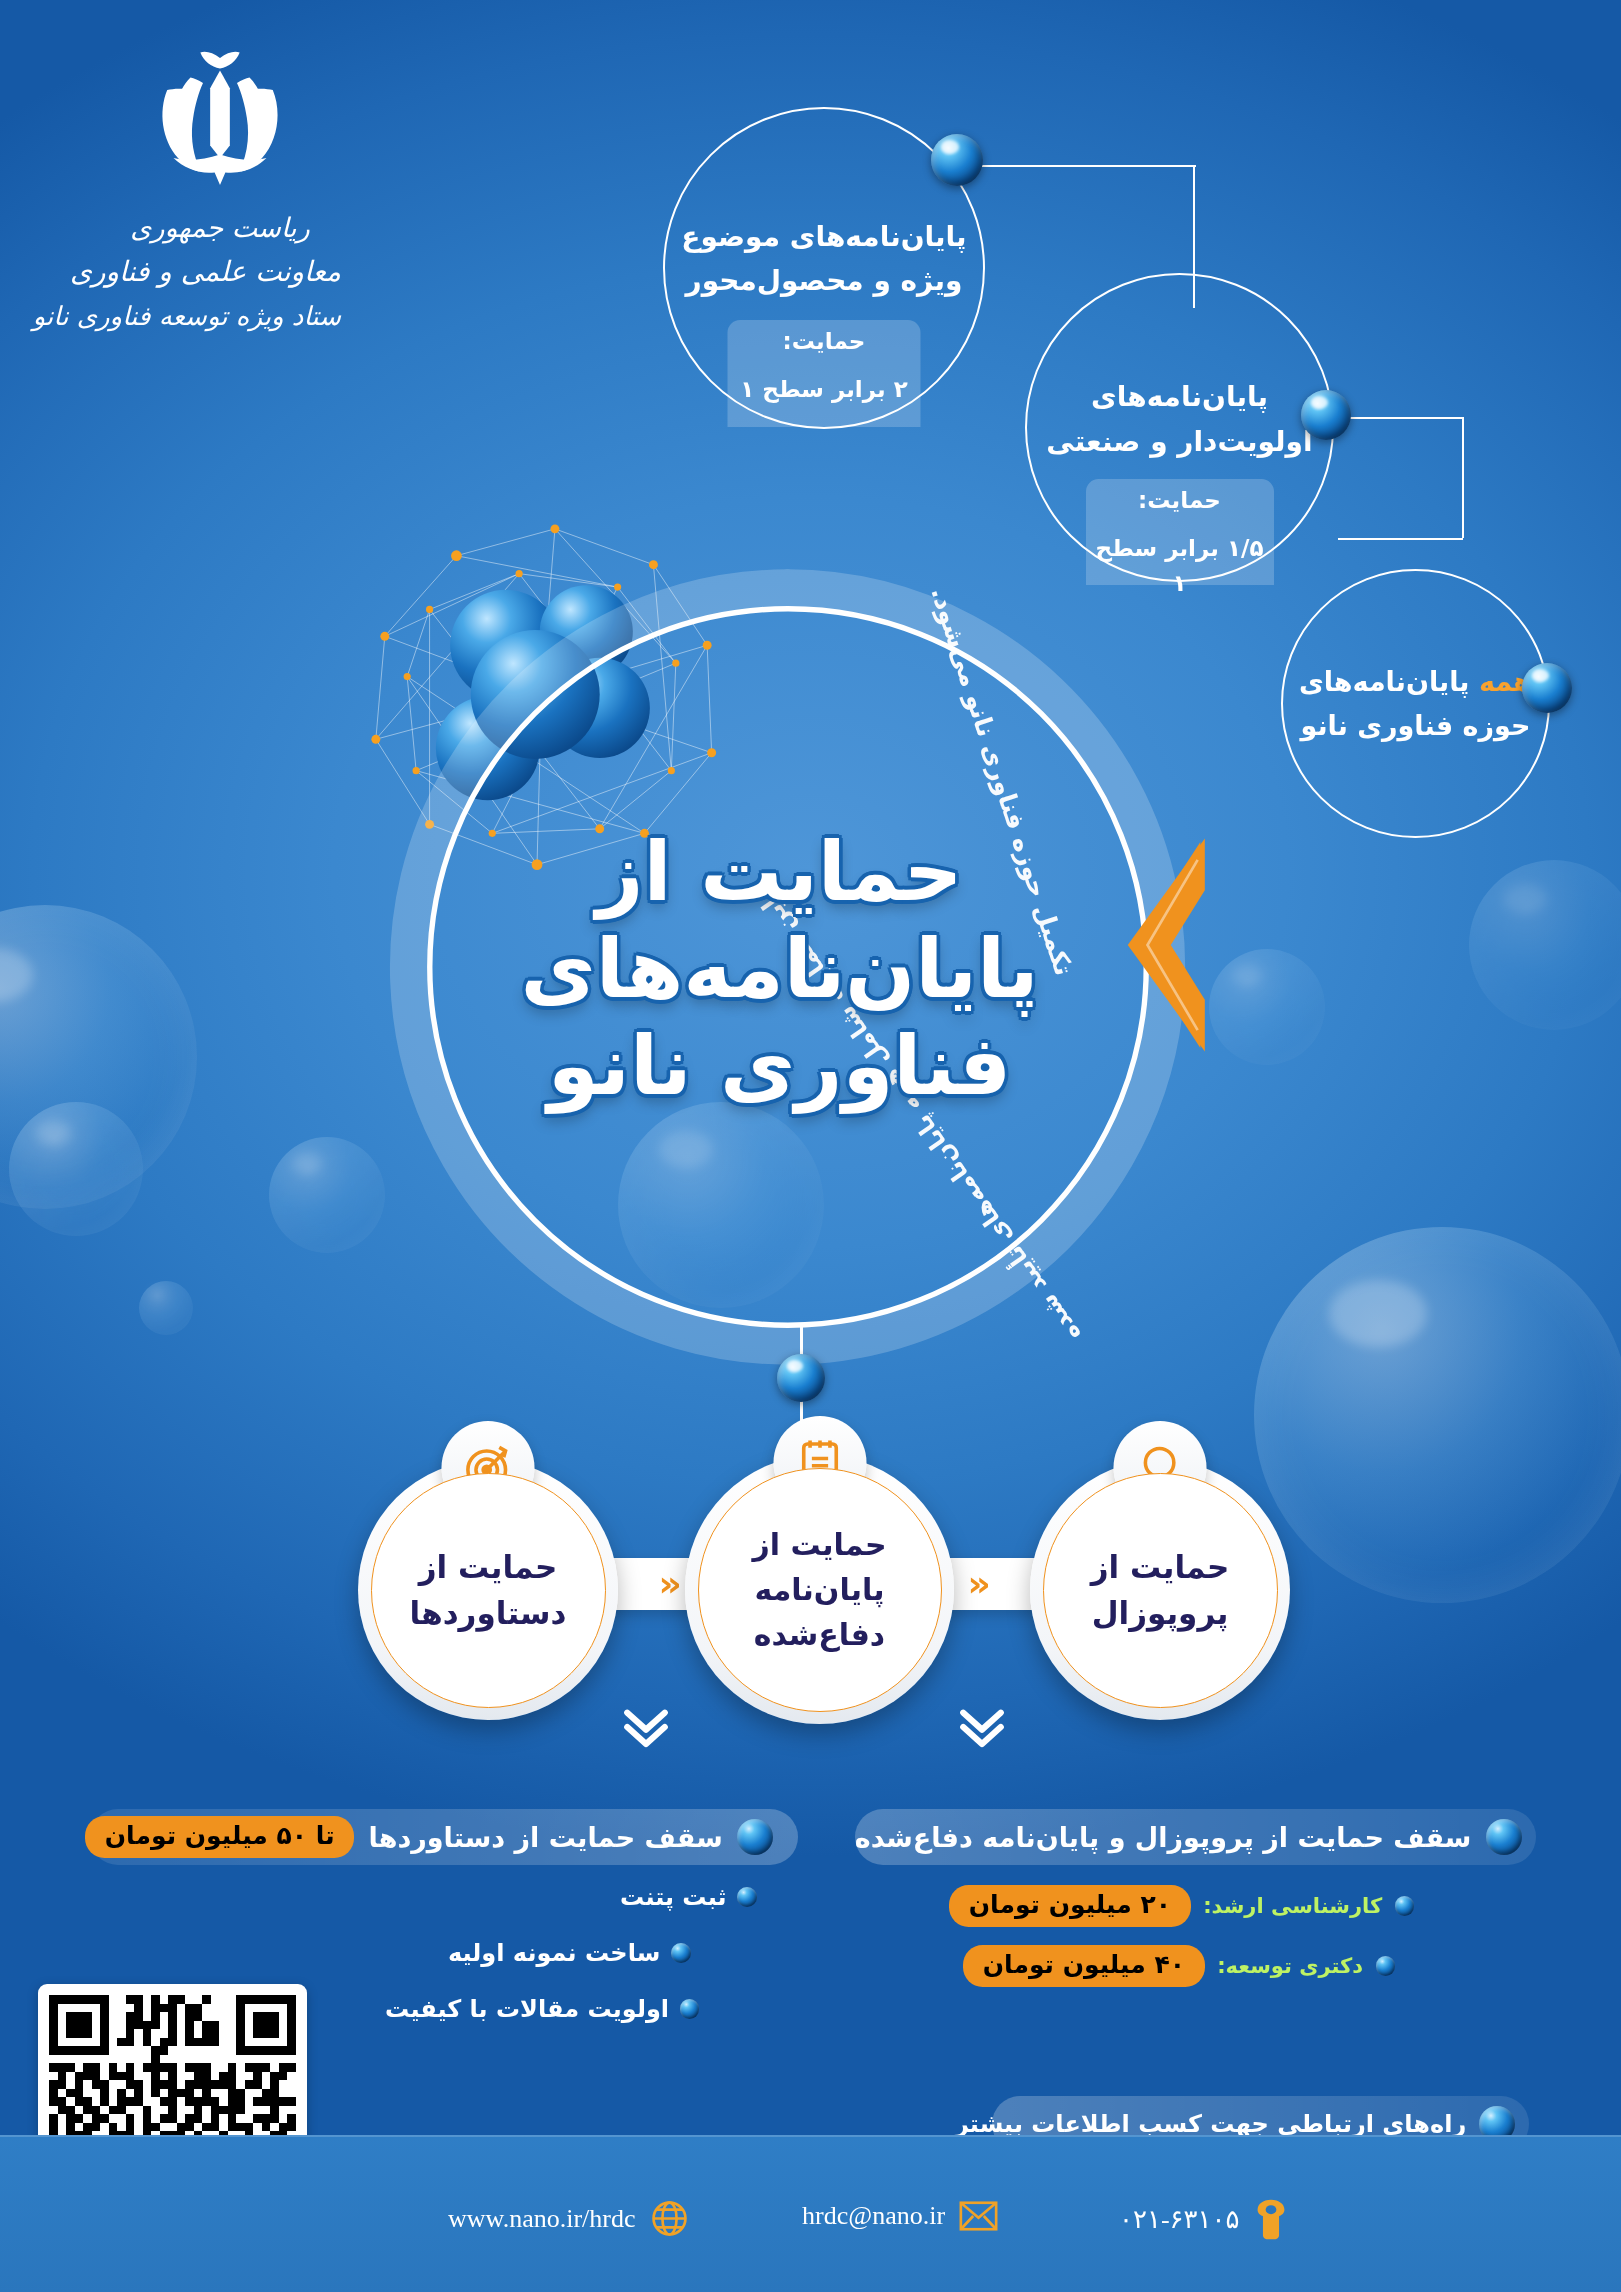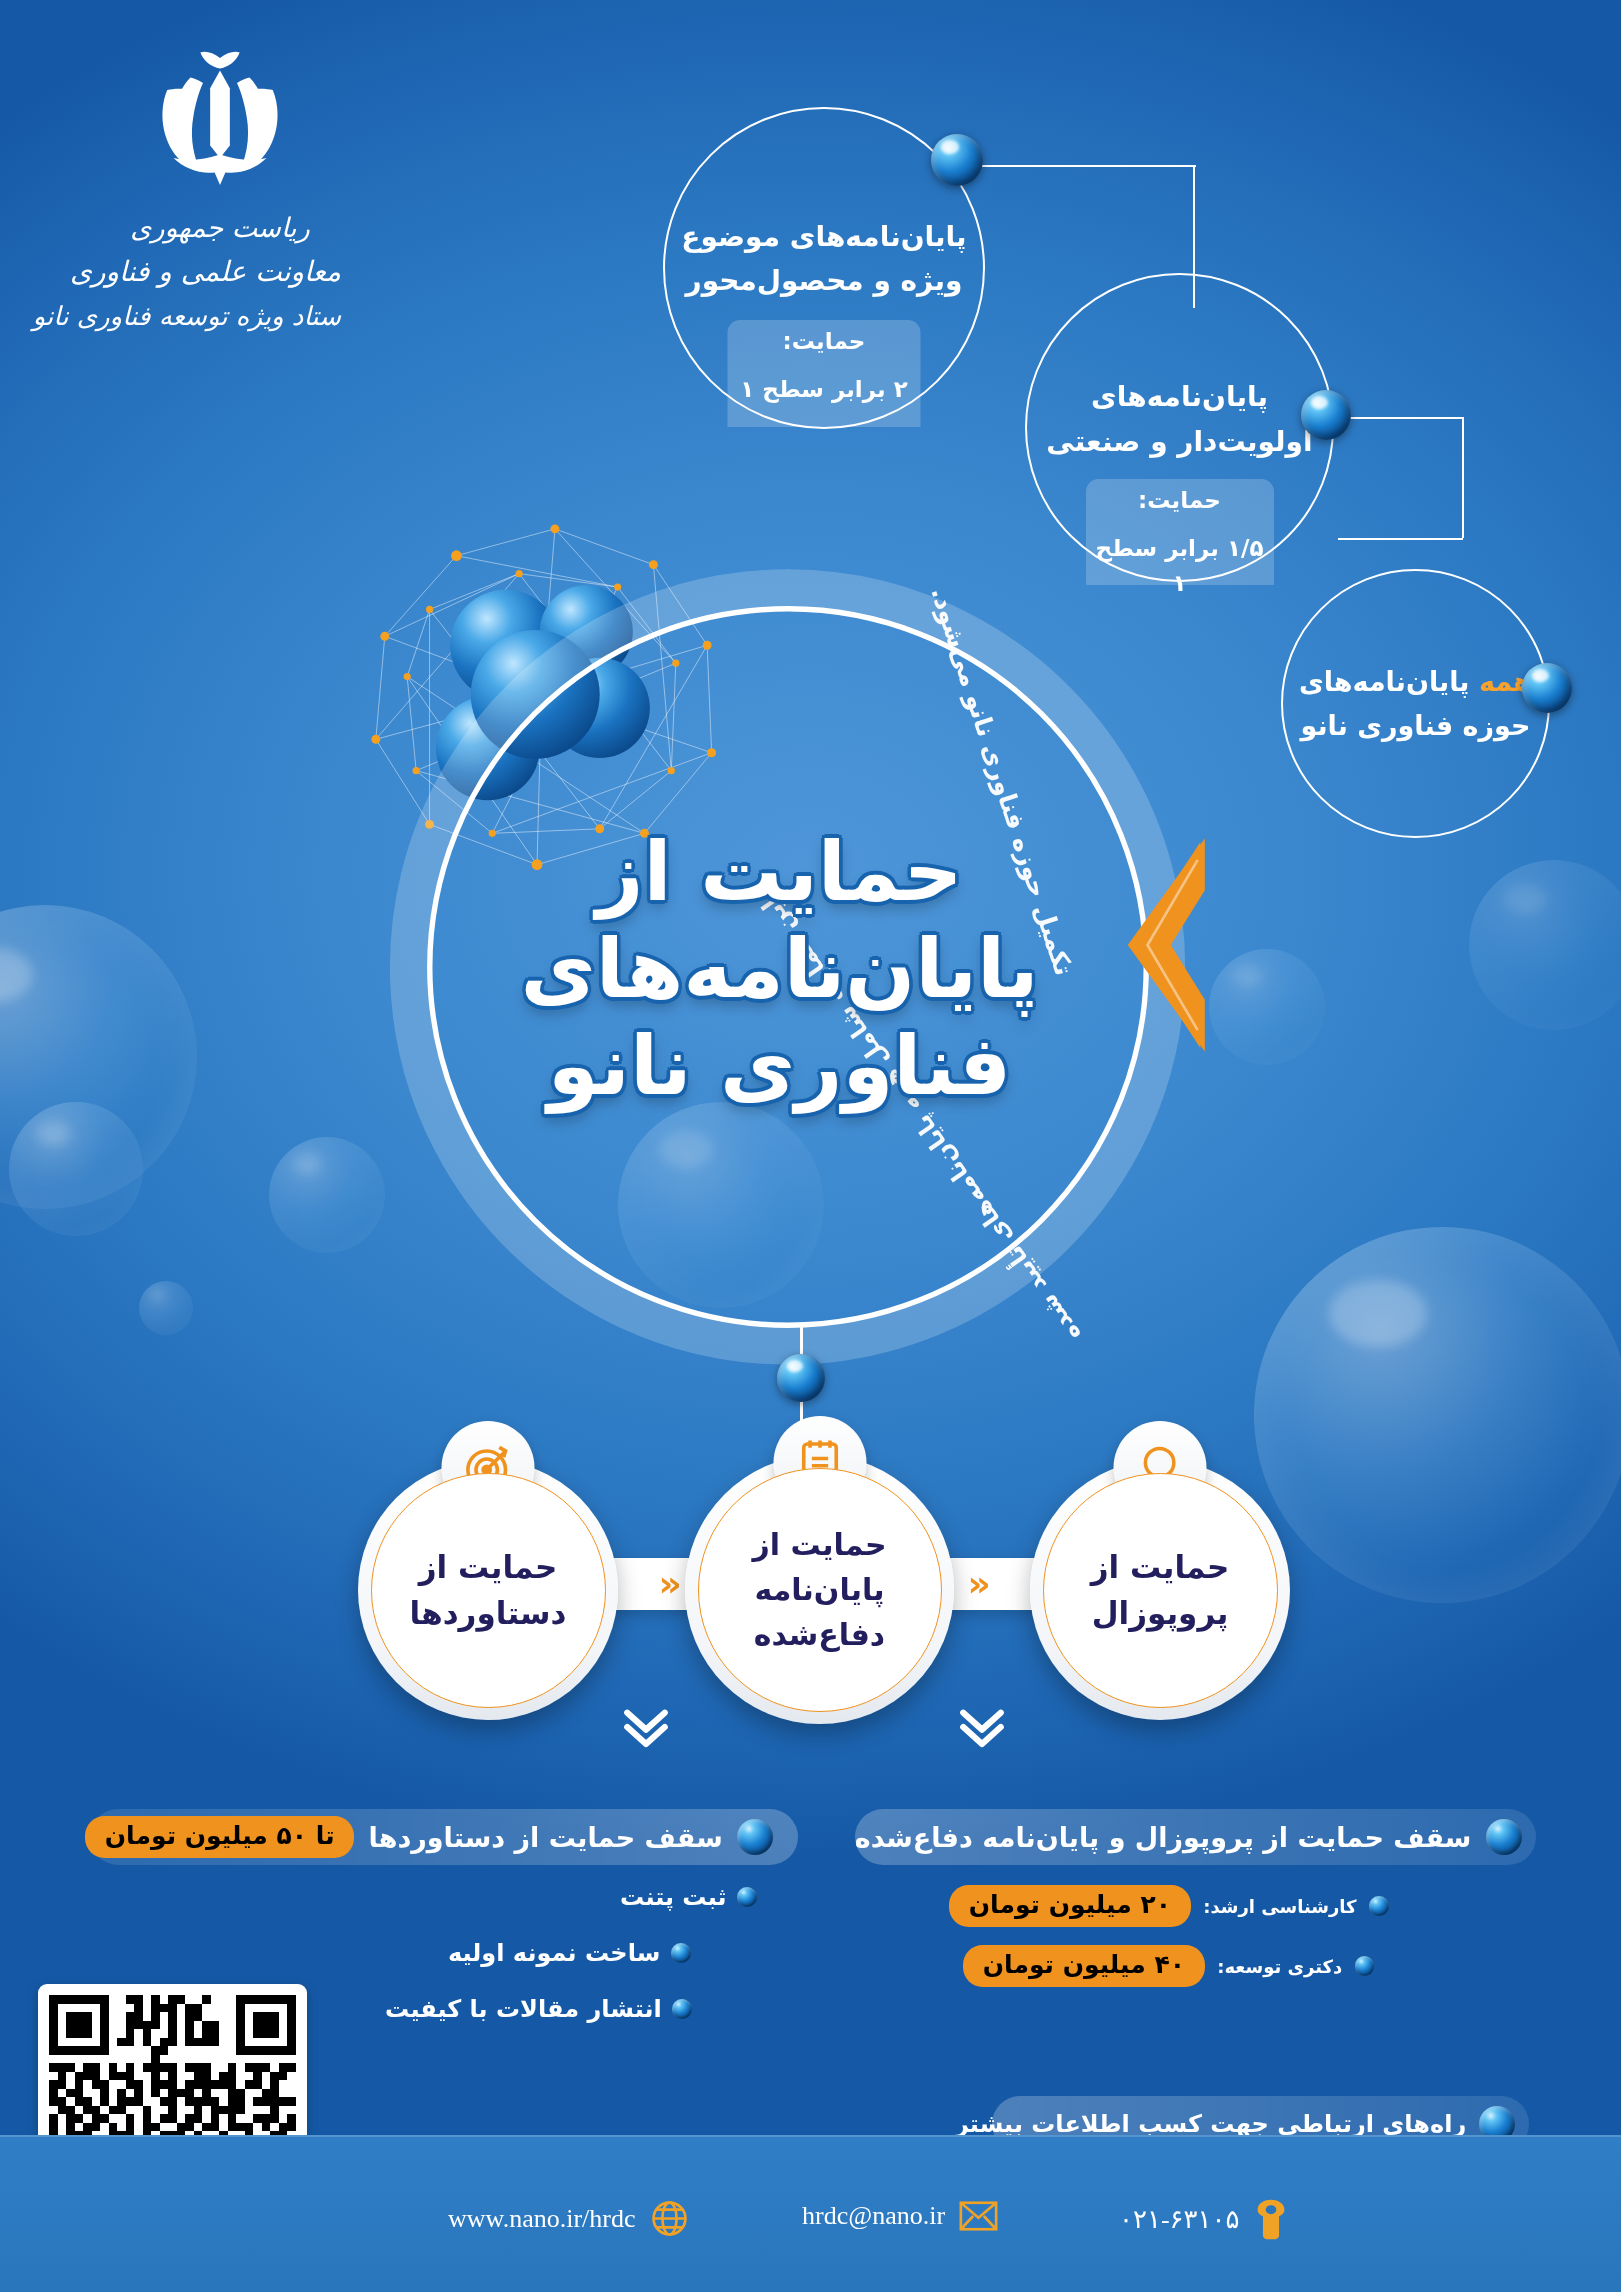--- a/index.html
+++ b/index.html
@@ -91,21 +91,21 @@
   }
   .hdr-pill.flip{ background:linear-gradient(270deg, rgba(255,255,255,.24), rgba(255,255,255,.10)); }
   .hdr-txt{ color:#fff; font-weight:bold; font-size:27px; white-space:nowrap; }
   .bullet-big{ width:36px; height:36px; border-radius:50%; flex:none;
     background:radial-gradient(circle at 33% 27%, #d6f0ff 0%, #5fc4f5 16%, #1a7fd0 46%, #0b4f94 75%, #07305f 100%);
     box-shadow:inset -1.8px -2.7px 5.4px rgba(0,0,0,.4), inset 1.8px 2.7px 4.5px rgba(255,255,255,.4);}
   .bullet-sm{ width:19.7px; height:19.7px; border-radius:50%; flex:none;
     background:radial-gradient(circle at 33% 27%, #d6f0ff 0%, #5fc4f5 16%, #1a7fd0 46%, #0b4f94 75%, #07305f 100%);
     box-shadow:inset -0.9px -1.8px 3.6px rgba(0,0,0,.4), inset 0.9px 1.8px 2.7px rgba(255,255,255,.4);}
   .row{ position:absolute; display:flex; align-items:center; gap:12.5px; }
-  .row-txt{ color:#ffffff; font-weight:bold; font-size:18px; white-space:nowrap; }
+  .row-txt{ color:#bef264; font-weight:bold; font-size:21px; white-space:nowrap; }
   .amount{ background:#f0921e; color:#000000; font-weight:bold; font-size:25px;
            border-radius:19.7px; padding:5.4px 19.7px 8px; white-space:nowrap; }
   .li{ position:absolute; display:flex; align-items:center; gap:10.7px; }
   .li-txt{ color:#fff; font-weight:bold; font-size:24px; white-space:nowrap; }
 
   .dchev{ position:absolute; color:#fff; font-size:0; }
 
   
   .footer{ position:absolute; left:0; right:0; bottom:0; height:158px;
            background:linear-gradient(180deg,#2f7ec6,#2a76bd); }
@@ -375,21 +375,21 @@
 <div class="li" style="left:578px; top:1883px;margin-left:42px;">
   <div class="bullet-sm"></div>
   <div class="li-txt">ثبت پتنت</div>
 </div>
 <div class="li" style="left:448px; top:1939px;">
   <div class="bullet-sm"></div>
   <div class="li-txt">ساخت نمونه اولیه</div>
 </div>
 <div class="li" style="left:385px; top:1995px;">
   <div class="bullet-sm"></div>
-  <div class="li-txt">انتشار مقالات با کیفیت</div>
+  <div class="li-txt">اولویت مقالات با کیفیت</div>
 </div>
 
 <div class="qr" style="left:38px; top:1984px; width:269px; height:269px;">
   <svg width="247" height="247" viewBox="0 0 29 29" shape-rendering="crispEdges">
     <rect width="29" height="29" fill="#fff"></rect>
     <g fill="#000">
       <rect x="0" y="0" width="7" height="1"></rect>
         <rect x="0" y="6" width="7" height="1"></rect>
       <rect x="0" y="0" width="1" height="7"></rect>
         <rect x="6" y="0" width="1" height="7"></rect>

